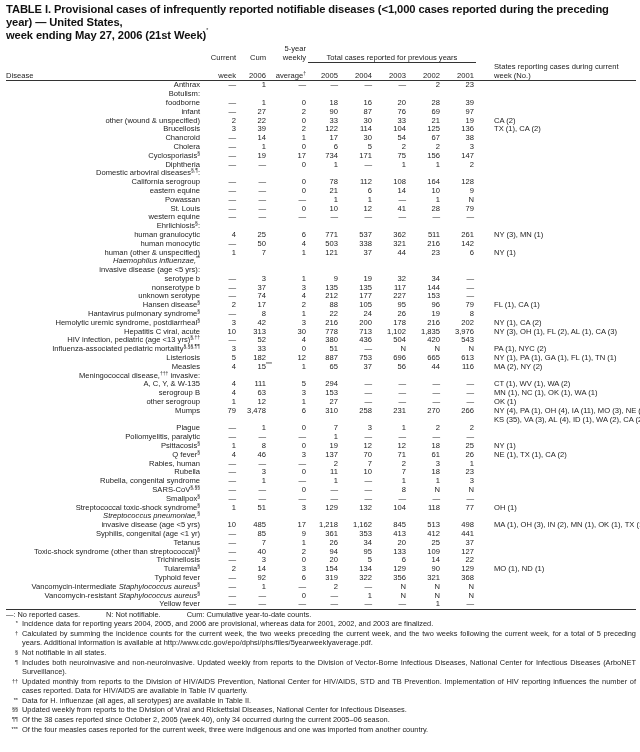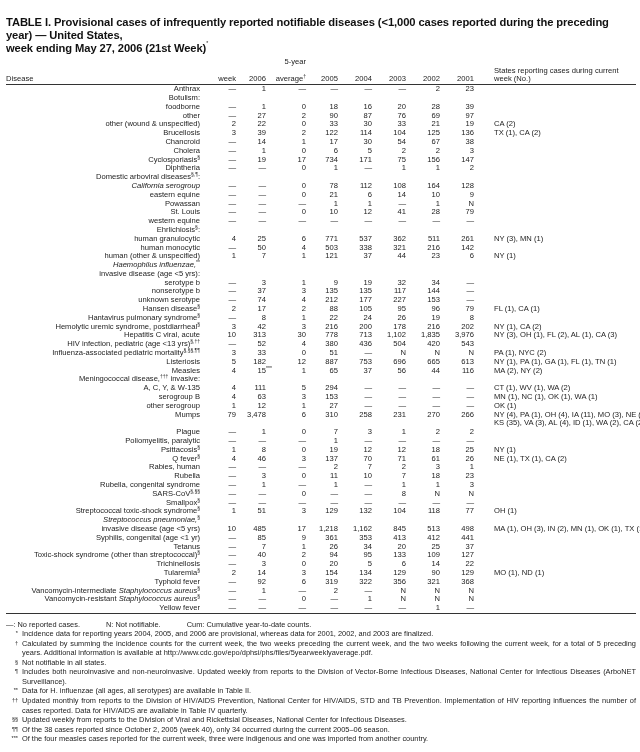--- a/index.html
+++ b/index.html
@@ -1,31 +1,31 @@
 <!DOCTYPE html>
 <html><head>
 <meta charset="utf-8">
 <style>
   html, body { margin:0; padding:0; background:#ffffff; }
   body { width:640px; height:752px; overflow:hidden; font-family:"Liberation Sans", sans-serif; color:#222; }
-  .wrap { padding:16px 4px 0 6px; }
+  .wrap { padding:3px 4px 0 6px; }
   .title { font-family:"Liberation Sans", sans-serif; font-size:11.2px; line-height:13px; color:#111; letter-spacing:-0.1px; }
   .title b { font-weight:bold; }
   table.t { border-collapse:collapse; width:630px; margin-top:3px; font-size:7.6px; line-height:8.7px; table-layout:fixed; }
   table.t th { font-weight:normal; color:#222; padding:0; vertical-align:bottom; }
   table.t td { padding:0; height:8.8px; white-space:nowrap; vertical-align:middle; }
   .num { text-align:right; padding-right:2px !important; }
   .hdr-bottom th { border-bottom:1.4px solid #333; padding-bottom:1px; }
   .grp { border-bottom:1px solid #333; padding-bottom:1px; }
   .states { padding-left:18px !important; text-align:left; }
   td.dis { text-align:right; overflow:visible; }
   tr.last td { border-bottom:1.4px solid #333; }
   .it { font-style:italic; }
   sup { font-size:5px; vertical-align:top; line-height:5px; position:relative; top:-1px; }
-  .legend { font-size:7.4px; margin-top:6px; line-height:9px; }
+  .legend { font-size:7.4px; margin-top:0; line-height:9px; }
   .legend span { margin-right:24px; }
   .notes { font-size:7.4px; line-height:9.6px; margin-top:0px; }
   .note { display:flex; }
   .note .mk { width:12px; flex:0 0 12px; text-align:right; padding-right:4px; font-size:5.5px; line-height:8px; }
   .note .tx { flex:1; text-align:justify; }
 </style>
 </head>
 <body>
 
 <div class="wrap">
@@ -48,20 +48,28 @@
       <col style="width:160px">
     </colgroup>
     <thead>
       <tr>
         <th></th>
           <th></th>
           <th></th>
         <th class="num">5-year</th>
         <th colspan="6"></th>
       </tr>
+      <tr>
+        <th></th>
+        <th class="num">Current</th>
+        <th class="num">Cum</th>
+        <th class="num">weekly</th>
+        <th colspan="5" class="grp">Total cases reported for previous years</th>
+        <th></th>
+      </tr>
       <tr class="hdr-bottom">
         <th style="text-align:left">Disease</th>
         <th class="num">week</th>
         <th class="num">2006</th>
         <th class="num"><span>average</span><sup>†</sup></th>
         <th class="num">2005</th>
         <th class="num">2004</th>
         <th class="num">2003</th>
         <th class="num">2002</th>
         <th class="num">2001</th>
@@ -99,21 +107,21 @@
           <td class="num"><span>1</span></td>
           <td class="num"><span>0</span></td>
           <td class="num"><span>18</span></td>
           <td class="num"><span>16</span></td>
           <td class="num"><span>20</span></td>
           <td class="num"><span>28</span></td>
           <td class="num"><span>39</span></td>
           <td class="states"></td>
         </tr>
         <tr>
-          <td class="dis" style="padding-left: 10px;"><span>other</span></td>
+          <td class="dis" style="padding-left: 10px;"><span>infant</span></td>
           <td class="num"><span>—</span></td>
           <td class="num"><span>27</span></td>
           <td class="num"><span>2</span></td>
           <td class="num"><span>90</span></td>
           <td class="num"><span>87</span></td>
           <td class="num"><span>76</span></td>
           <td class="num"><span>69</span></td>
           <td class="num"><span>97</span></td>
           <td class="states"></td>
         </tr>
@@ -195,21 +203,21 @@
           <td class="num"><span></span></td>
           <td class="num"><span></span></td>
           <td class="num"><span></span></td>
           <td class="num"><span></span></td>
           <td class="num"><span></span></td>
           <td class="num"><span></span></td>
           <td class="num"><span></span></td>
           <td class="states"></td>
         </tr>
         <tr>
-          <td class="dis" style="padding-left: 10px; font-style: italic;"><span>California serogroup</span></td>
+          <td class="dis" style="padding-left: 10px;"><span>California serogroup</span></td>
           <td class="num"><span>—</span></td>
           <td class="num"><span>—</span></td>
           <td class="num"><span>0</span></td>
           <td class="num"><span>78</span></td>
           <td class="num"><span>112</span></td>
           <td class="num"><span>108</span></td>
           <td class="num"><span>164</span></td>
           <td class="num"><span>128</span></td>
           <td class="states"></td>
         </tr>
@@ -808,26 +816,26 @@
       </div>
       <div class="note">
         <span class="mk">§</span>
         <span class="tx">Not notifiable in all states.</span>
       </div>
       <div class="note">
         <span class="mk">¶</span>
         <span class="tx">Includes both neuroinvasive and non-neuroinvasive. Updated weekly from reports to the Division of Vector-Borne Infectious Diseases, National Center for Infectious Diseases (ArboNET Surveillance).</span>
       </div>
       <div class="note">
+        <span class="mk">††</span>
+        <span class="tx">Updated monthly from reports to the Division of HIV/AIDS Prevention, National Center for HIV/AIDS, STD and TB Prevention. Implementation of HIV reporting influences the number of cases reported. Data for HIV/AIDS are available in Table IV quarterly.</span>
+      </div>
+      <div class="note">
         <span class="mk">**</span>
         <span class="tx">Data for H. influenzae (all ages, all serotypes) are available in Table II.</span>
-      </div>
-      <div class="note">
-        <span class="mk">††</span>
-        <span class="tx">Updated monthly from reports to the Division of HIV/AIDS Prevention, National Center for HIV/AIDS, STD and TB Prevention. Implementation of HIV reporting influences the number of cases reported. Data for HIV/AIDS are available in Table IV quarterly.</span>
       </div>
       <div class="note">
         <span class="mk">§§</span>
         <span class="tx">Updated weekly from reports to the Division of Viral and Rickettsial Diseases, National Center for Infectious Diseases.</span>
       </div>
       <div class="note">
         <span class="mk">¶¶</span>
         <span class="tx">Of the 38 cases reported since October 2, 2005 (week 40), only 34 occurred during the current 2005–06 season.</span>
       </div>
       <div class="note">

